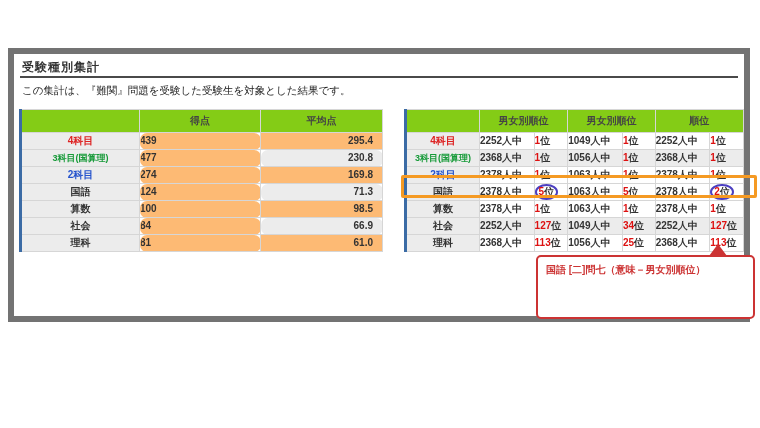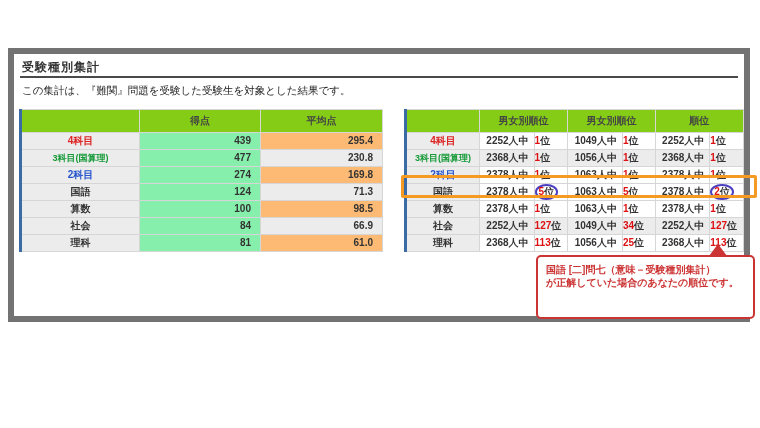--- a/index.html
+++ b/index.html
@@ -28,27 +28,27 @@
     border:1px solid #d6d6d6;box-sizing:border-box;overflow:hidden;
     white-space:nowrap;font-size:10px;font-weight:bold;color:#333;
     padding:0;height:16px;line-height:16px;
   }
   th{background:#84cc16;color:#444;height:22px;line-height:22px;text-align:center;}
   .row-label{background:#ececec;text-align:center;}
   .small-label{font-size:9px;}
 
   
   .score-table{position:absolute;left:5px;top:55px;border-left:3px solid var(--accent-blue);}
-  .score-table .score-cell{background:#86efac;text-align:right;padding-right:9px;}
+  .score-table .score-cell{background:#fdba74;text-align:left;padding-right:9px;border-radius:7px;}
   .score-table .avg-cell{background:#fdba74;text-align:right;padding-right:9px;}
-  .score-table tr.alt .avg-cell{background:#ececec;}
+  .score-table tr.alt .avg-cell{background:#ececec;border-radius:7px;}
 
   
   .rank-table{position:absolute;left:390px;top:55px;border-left:3px solid var(--accent-blue);}
-  .rank-table .total-cell{background:#fff;text-align:right;padding-right:5px;}
+  .rank-table .total-cell{background:#fff;text-align:left;padding-right:5px;}
   .rank-table .rank-cell{background:#fff;text-align:left;padding-right:4px;}
   .rank-table tr.alt .total-cell,.rank-table tr.alt .rank-cell{background:#ececec;}
 
   .lbl-red{color:var(--label-red);}
   .lbl-green{color:var(--label-green);}
   .lbl-blue{color:var(--label-blue);}
   .rank-num{color:var(--rank-red);}
   .rank-unit{color:#333;}
 
   .circle{
@@ -213,16 +213,15 @@
       <td class="total-cell">2368人中</td>
       <td class="rank-cell"><span class="rank-num">113</span><span class="rank-unit">位</span></td>
     </tr>
   </tbody>
     </table>
 
   <div class="row-highlight"></div>
 
   <div class="note-arrow"></div>
   <div class="note-box">
-    <div class="note-line">国語 [二]問七（意味－受験種別集計）</div>
-    <div class="note-line">が正解していた場合のあなたの順位です。</div>
+    <div class="note-line">国語 [二]問七（意味－男女別順位）</div>
   </div>
 </div>
 
 </body></html>

